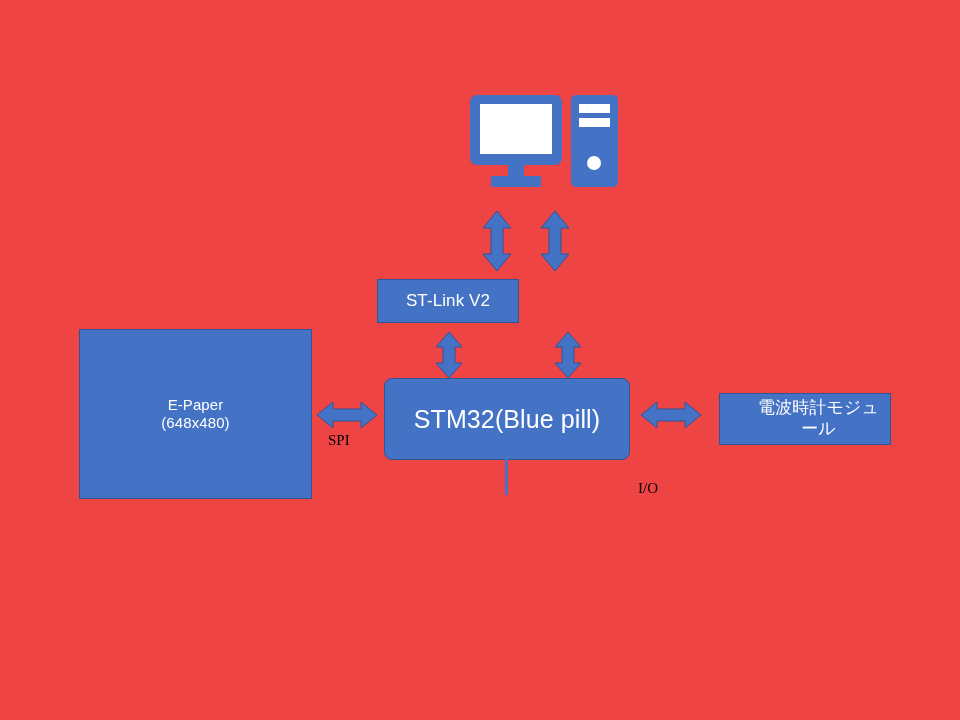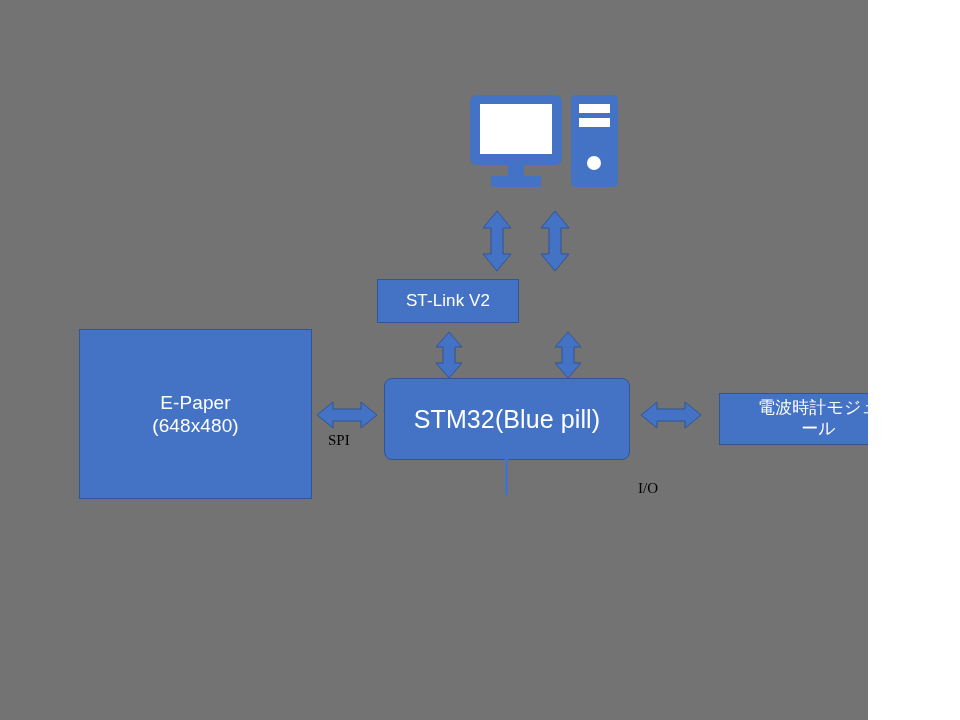--- a/index.html
+++ b/index.html
@@ -6,23 +6,23 @@
   html, body {
     margin: 0;
     padding: 0;
     background: #ffffff;
   }
   body {
     font-family: "Liberation Sans", "DejaVu Sans", sans-serif;
   }
   #canvas {
     position: relative;
-    width: 868px;
+    width: 960px;
     height: 720px;
-    background: #737373;
+    background: #ef4444;
     overflow: hidden;
   }
 
   
   .node {
     position: absolute;
     box-sizing: border-box;
     background: #4472C4;
     border: 1px solid #2F5597;
     color: #ffffff;
@@ -38,21 +38,21 @@
     display: block;
     width: 100%;
     padding: 0 4px;
     white-space: pre-line;
   }
 
   
   #node-epaper {
     left: 79px;  top: 329px;
     width: 233px; height: 170px;
-    font-size: 19px;
+    font-size: 15px;
   }
   #node-stlink {
     left: 377px; top: 279px;
     width: 142px; height: 44px;
     font-size: 17px;
   }
   #node-usbserial {
     left: 535px; top: 279px;
     width: 142px; height: 44px;
     font-size: 17px;

